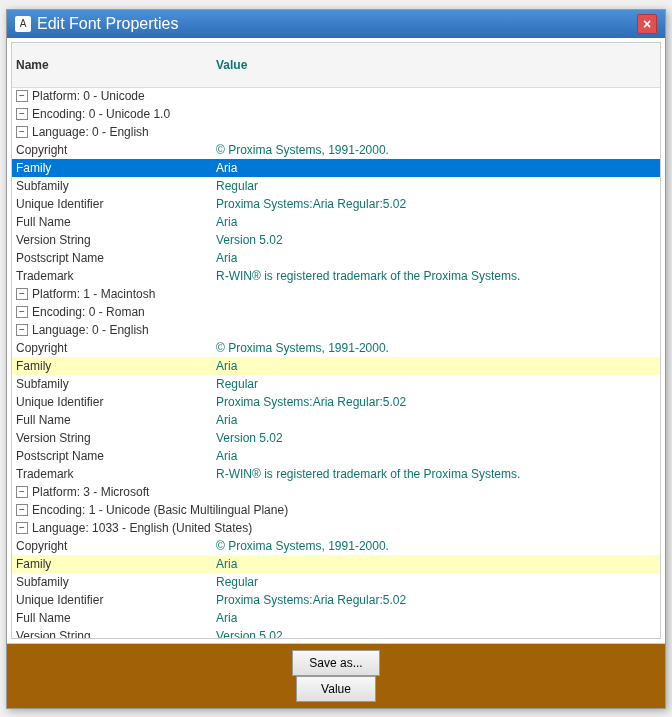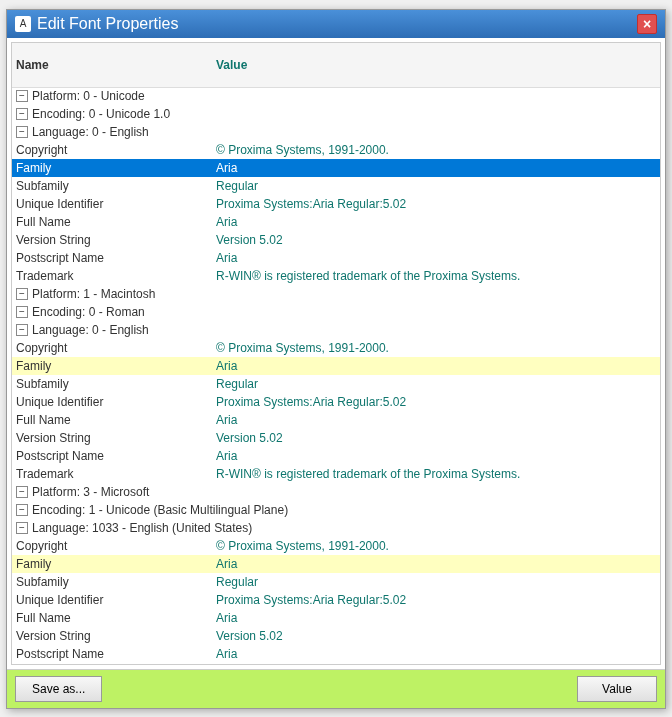--- a/index.html
+++ b/index.html
@@ -176,24 +176,26 @@
     .section-label {
       font-weight: normal;
       color: #333;
       display: flex;
       align-items: center;
     }
 
     .bottom-bar {
       display: flex;
       justify-content: space-between;
+      align-items: center;
       padding: 6px 8px;
-      background: #bef264;
+      background: #a16207;
       border-top: 1px solid #ccc;
       flex-shrink: 0;
+      flex-direction: column;
     }
 
     .btn {
       padding: 4px 16px;
       background: linear-gradient(to bottom, #f8f8f8, #e0e0e0);
       border: 1px solid #999;
       cursor: pointer;
       font-size: 12px;
       min-width: 80px;
       height: 26px;

